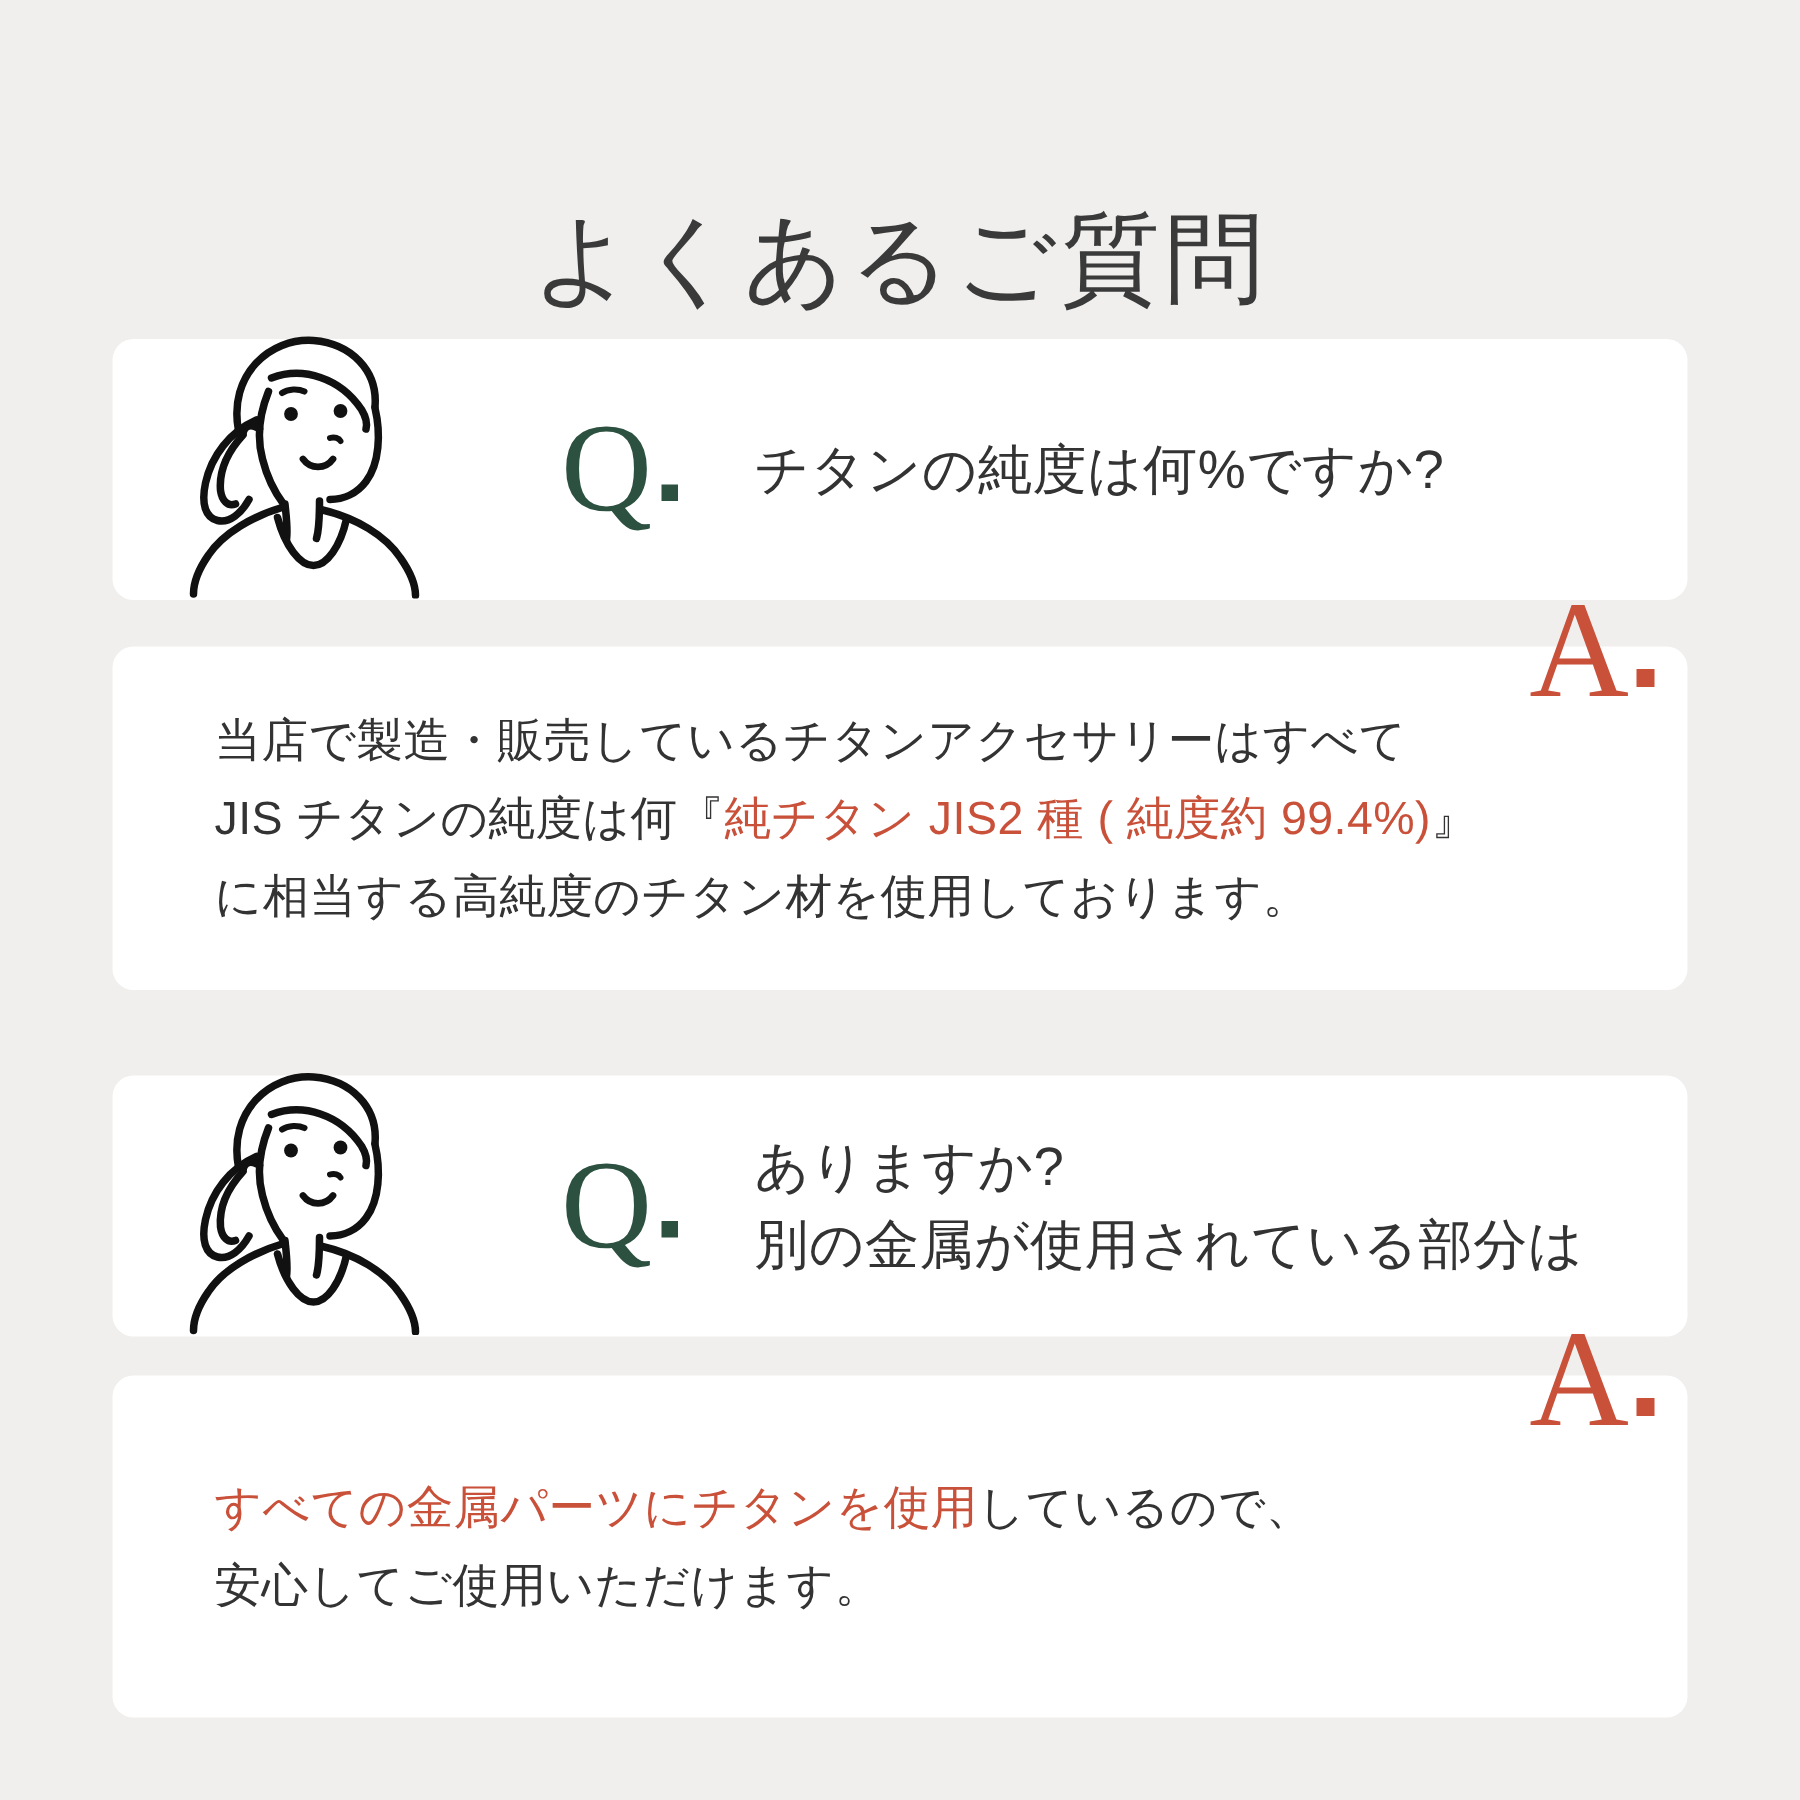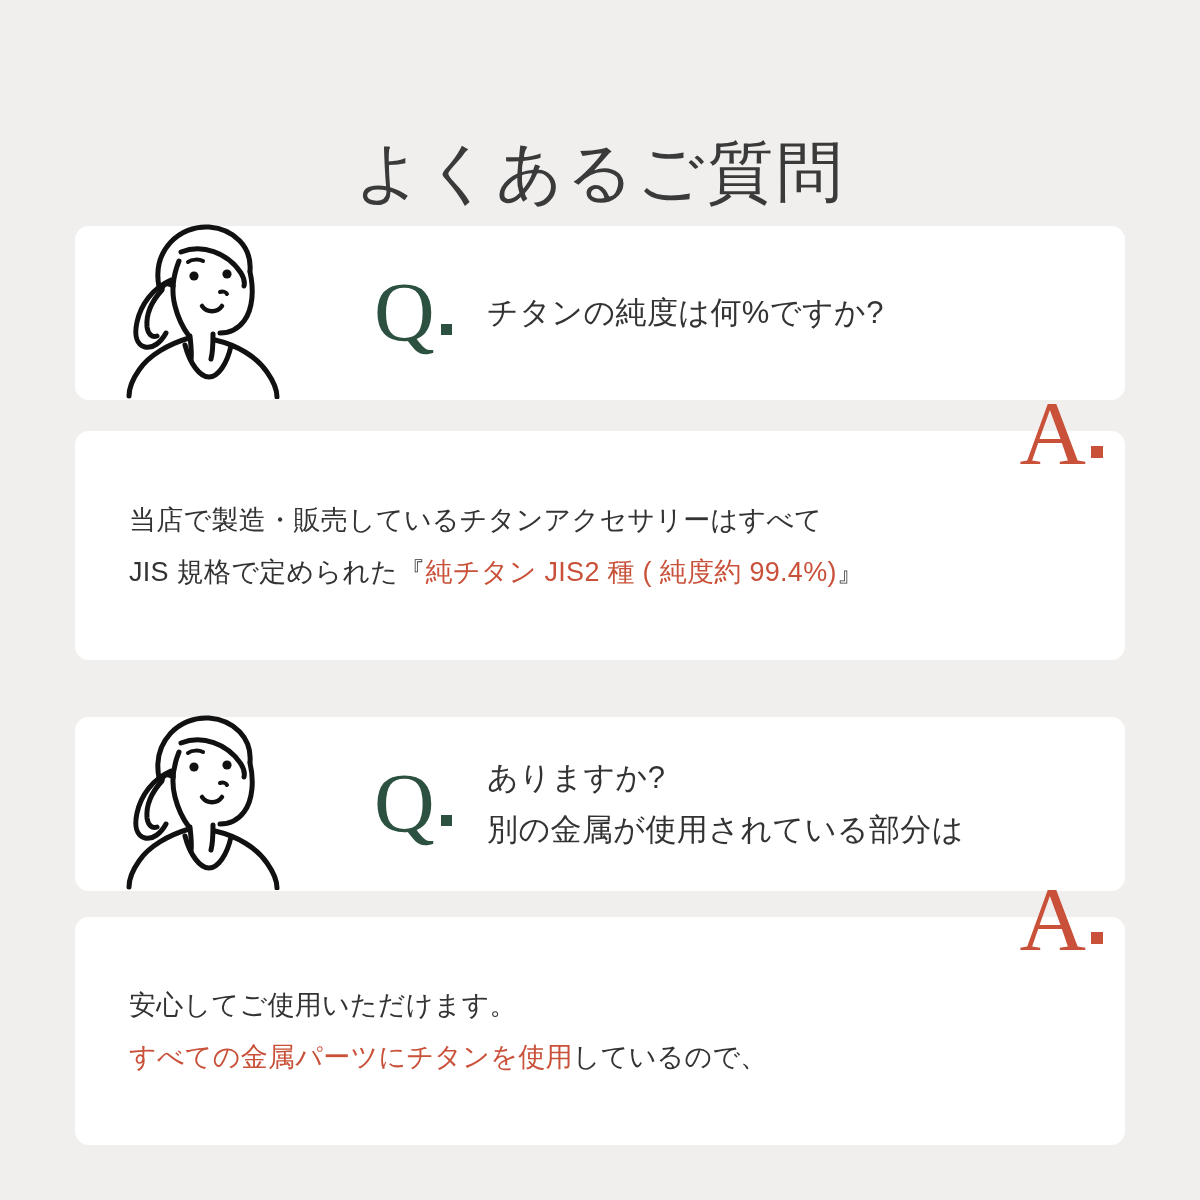--- a/index.html
+++ b/index.html
@@ -93,24 +93,24 @@
     display: inline-block;
     width: 11px;
     height: 11px;
     background: #2d5141;
     margin-left: 6px;
     vertical-align: 6px;
   }
 
   .q-text {
     position: absolute;
-    left: 412px;
+    left: 428px;
     top: 50%;
     transform: translateY(-50%);
-    font-size: 31px;
+    font-size: 36px;
     line-height: 52px;
     color: #333333;
     letter-spacing: 0.4px;
     white-space: nowrap;
   }
   .q-text .line { display: block; }
 
   
   .a-mark {
     position: absolute;
@@ -126,24 +126,24 @@
     display: inline-block;
     width: 12px;
     height: 12px;
     background: #c9513a;
     margin-left: 5px;
     vertical-align: 6px;
   }
 
   .a-text {
     position: absolute;
-    left: 54px;
+    left: 68px;
     top: 50%;
     transform: translateY(-50%);
-    font-size: 27px;
+    font-size: 31px;
     line-height: 52px;
     color: #333333;
     letter-spacing: 0.3px;
     white-space: nowrap;
   }
   .a-text .line { display: block; }
   .hl { color: #c9513a; }
 </style>
 </head>
 <body>
@@ -202,21 +202,22 @@
 
     </div>
   </div>
 
   <div class="card card-answer a1">
 
     <div class="a-mark"><span>A</span><span class="dot"></span></div>
 
     <div class="a-text">
       <span class="line"><span>当店で製造・販売しているチタンアクセサリーはすべて</span></span>
-      <span class="line"><span>JIS 規格で定められた『</span><span class="hl">純チタン JIS2 種 ( 純度約 99.4%)</span><span>』</span></span>
+      <span class="line"><span>JIS チタンの純度は何『</span><span class="hl">純チタン JIS2 種 ( 純度約 99.4%)</span><span>』</span></span>
+      <span class="line"><span>に相当する高純度のチタン材を使用しております。</span></span>
     </div>
 
   </div>
 
   <div class="card card-question q2">
     <div class="q-inner">
 
       <div class="avatar">
         <svg viewBox="0 0 180 185" xmlns="http://www.w3.org/2000/svg" fill="none" stroke="#111111" stroke-width="5" stroke-linecap="round" stroke-linejoin="round">
           <path d="M42 73 C35 36, 63 11, 92 13 C117 15, 135 33, 133 57"></path>
@@ -247,19 +248,19 @@
       </div>
 
     </div>
   </div>
 
   <div class="card card-answer a2">
 
     <div class="a-mark"><span>A</span><span class="dot"></span></div>
 
     <div class="a-text">
+      <span class="line"><span class="hl">すべての金属パーツにチタンを使用</span><span>しているので、</span></span>
       <span class="line"><span>安心してご使用いただけます。</span></span>
-      <span class="line"><span class="hl">すべての金属パーツにチタンを使用</span><span>しているので、</span></span>
     </div>
 
   </div>
 
 </div>
 
 </body></html>

